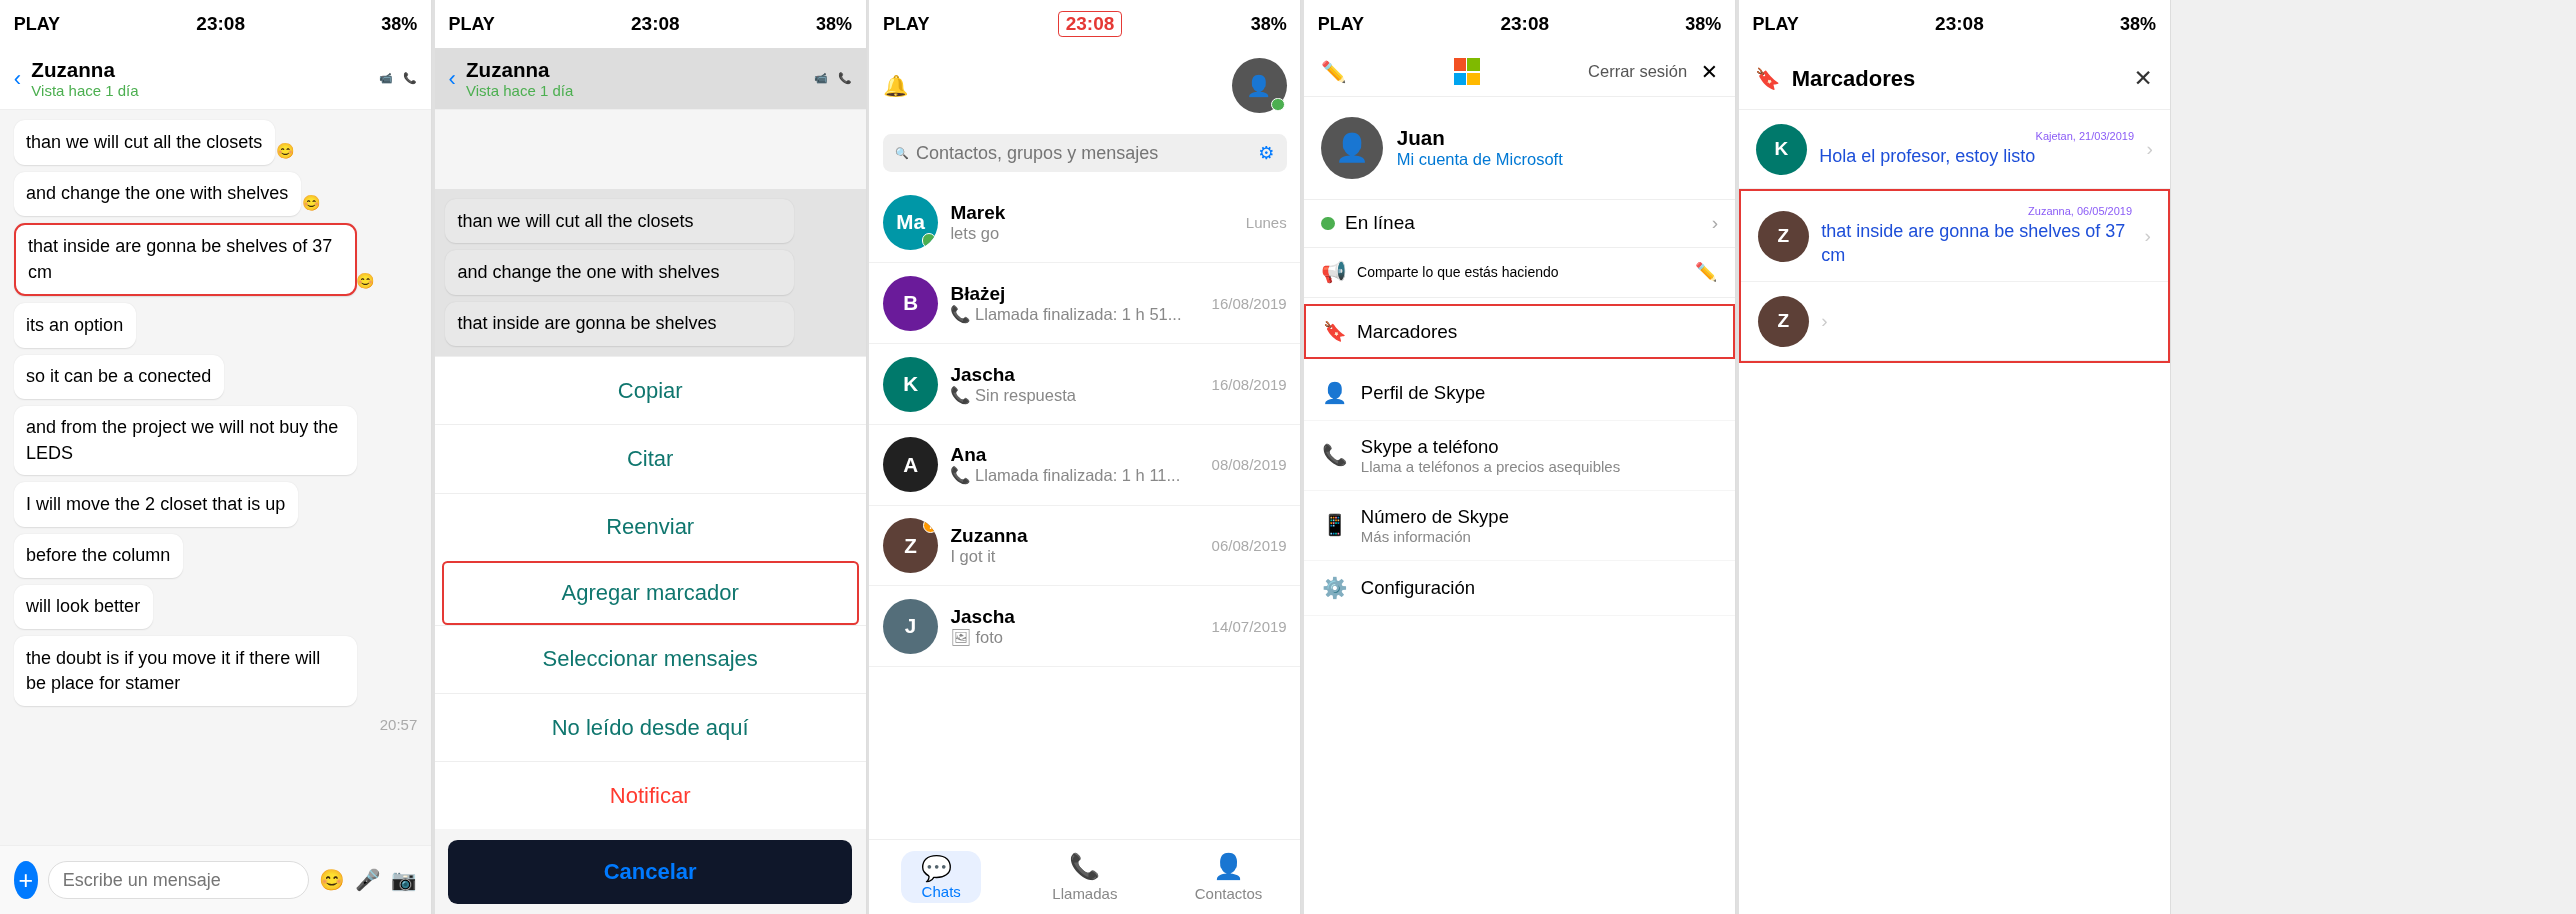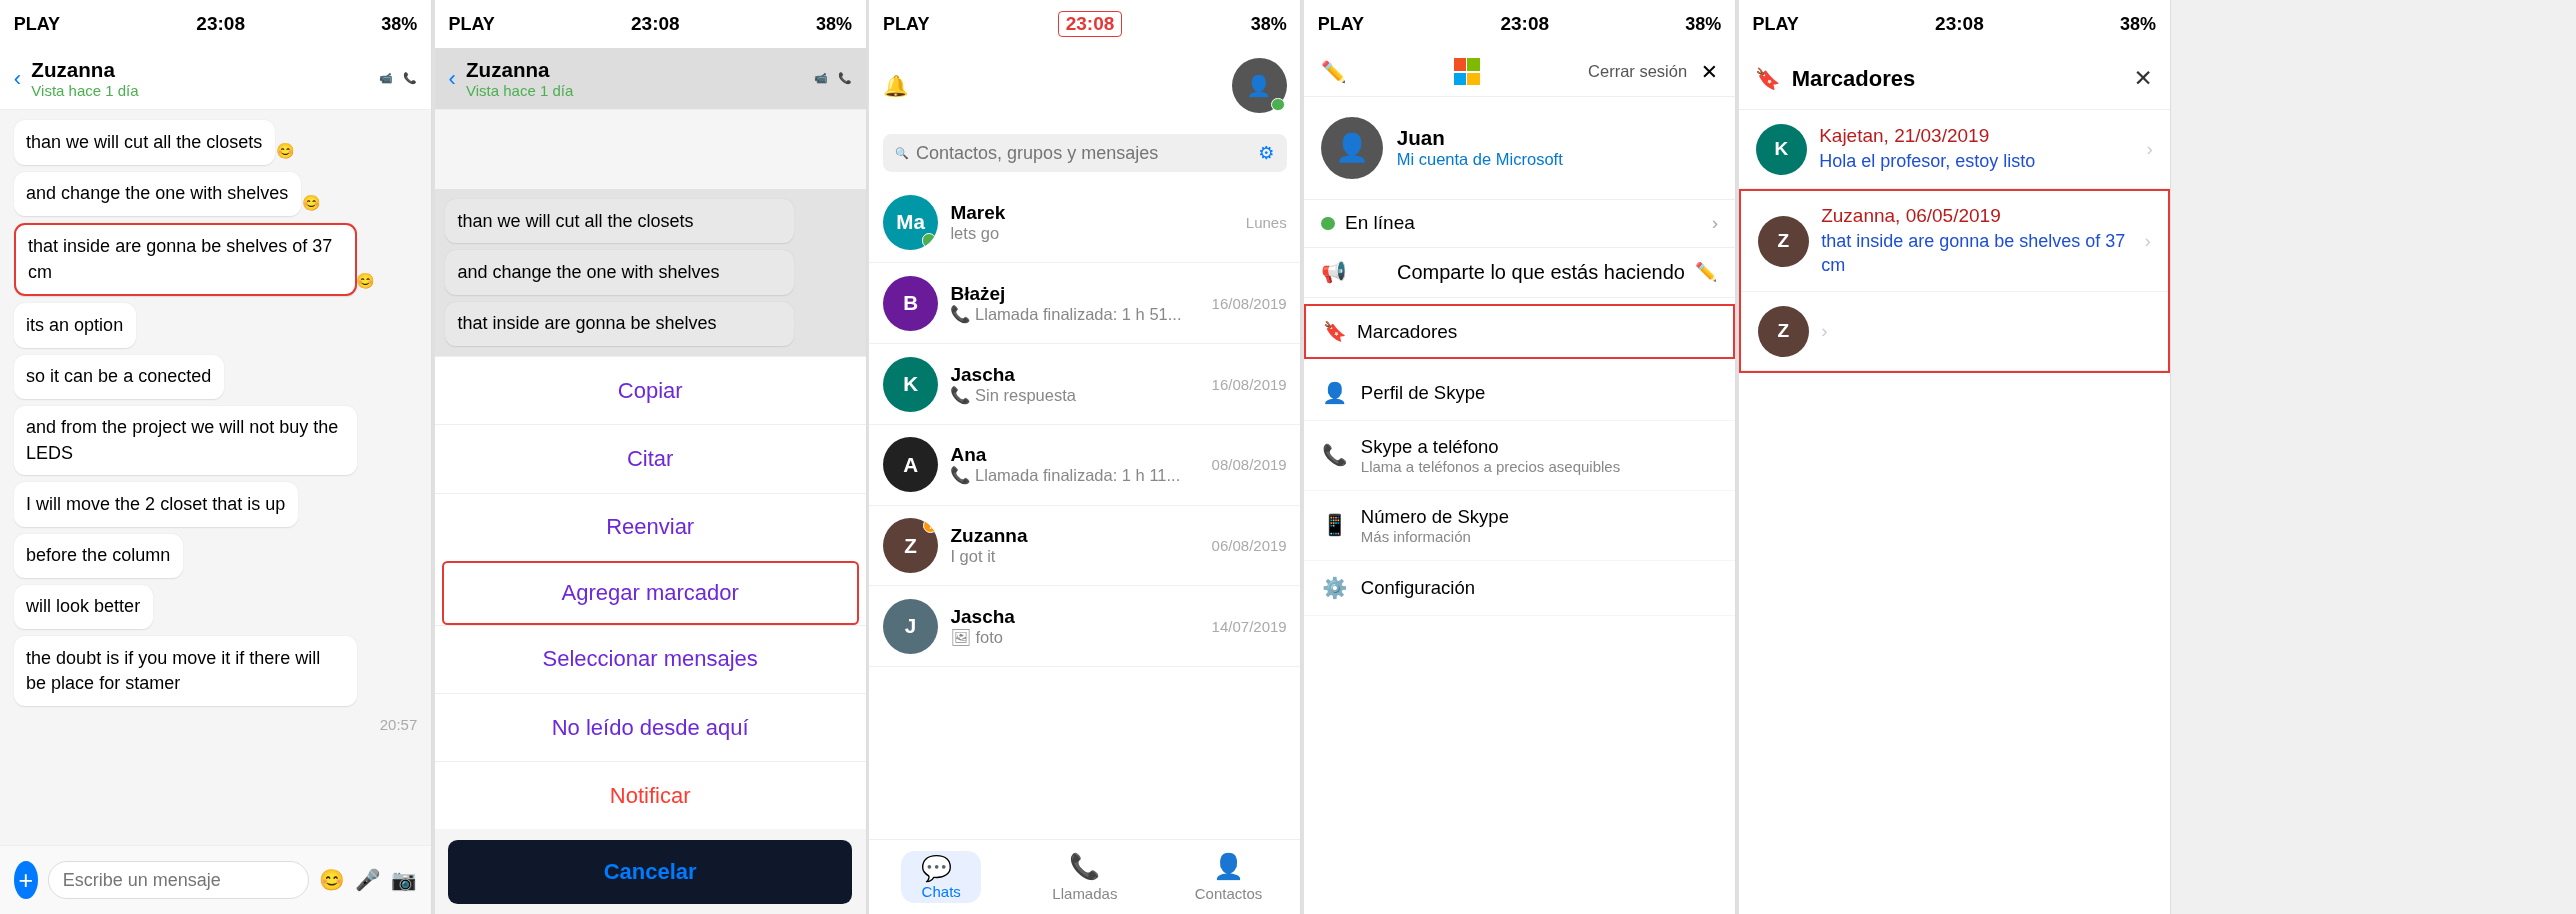--- a/index.html
+++ b/index.html
@@ -124,21 +124,21 @@
       flex-direction: column;
       justify-content: flex-end;
     }
     .context-menu {
       background: #fff;
       margin: 0;
     }
     .context-item {
       padding: 20.6px 13.7px;
       font-size: 22px;
-      color: #6d28d9;
+      color: #0f766e;
       text-align: center;
       border-top: 0.7px solid #eee;
     }
     .context-item.red { color: #ff3b30; }
     .context-item.highlighted-border {
       border: 2.1px solid #e53935;
       margin: 0 6.9px;
       border-radius: 5.5px;
       padding: 17px 13.7px;
     }
@@ -265,21 +265,21 @@
     .online-text { font-size: 19px; flex: 1; }
     .chevron { font-size: 19px; color: #aaa; }
     .share-row {
       display: flex;
       align-items: center;
       padding: 12.4px 17px;
       gap: 10.3px;
       border-bottom: 0.7px solid #eee;
     }
     .share-icon { font-size: 20.6px; color: #666; }
-    .share-text { font-size: 20px; flex: 1; margin-left: 40px; }
+    .share-text { font-size: 14px; flex: 1; }
     .edit-icon { font-size: 18px; color: #0078d4; }
 
     .marcadores-row {
       display: flex;
       align-items: center;
       padding: 13.7px 17px;
       gap: 10.3px;
       border-bottom: 0.7px solid #eee;
       border: 2.1px solid #e53935;
       margin: 6.9px 0;
@@ -327,21 +327,21 @@
     }
     .bookmark-avatar {
       width: 51px; height: 51px;
       border-radius: 50%;
       background: #ccc;
       flex-shrink: 0;
       display: flex; align-items: center; justify-content: center;
       font-size: 19px; color: #fff; font-weight: 700;
     }
     .bookmark-content { flex: 1; }
-    .bookmark-author { font-size: 19px; color: #b91c1c; margin-bottom: 3.4px; }
+    .bookmark-author { font-size: 11px; color: #8b5cf6; margin-bottom: 3.4px; text-align: right; }
     .bookmark-msg { font-size: 18px; color: #1d4ed8; line-height: 1.3; }
     .bookmark-chevron { font-size: 19px; color: #ccc; }
     .bookmark-wrapper {
       border: 2.1px solid #e53935;
       margin: 0;
     }
     .header-icons-row {
       display: flex;
       align-items: center;
       gap: 10.3px;

